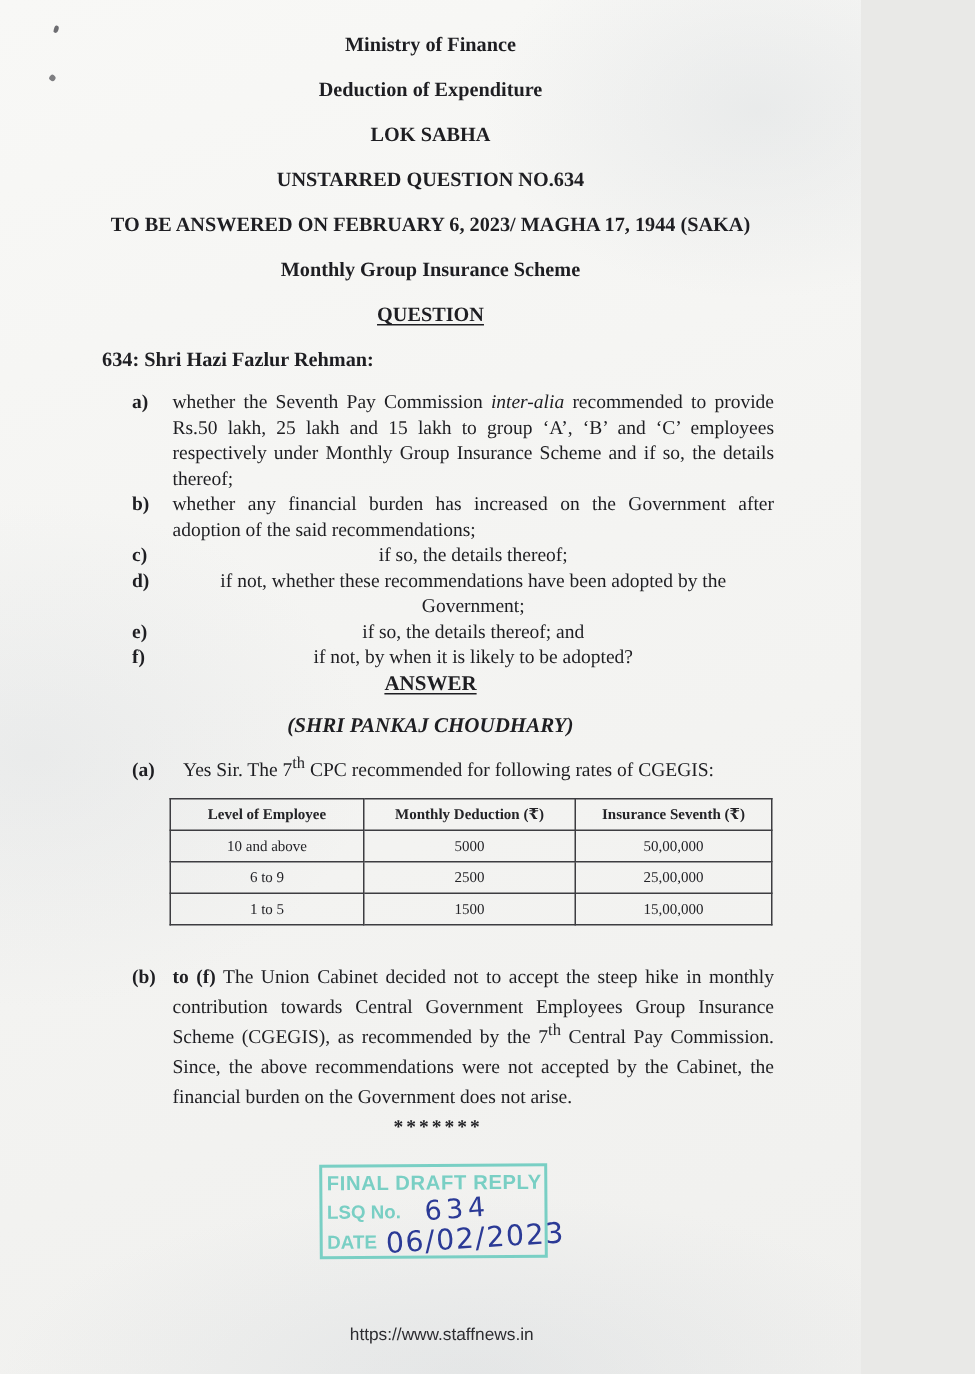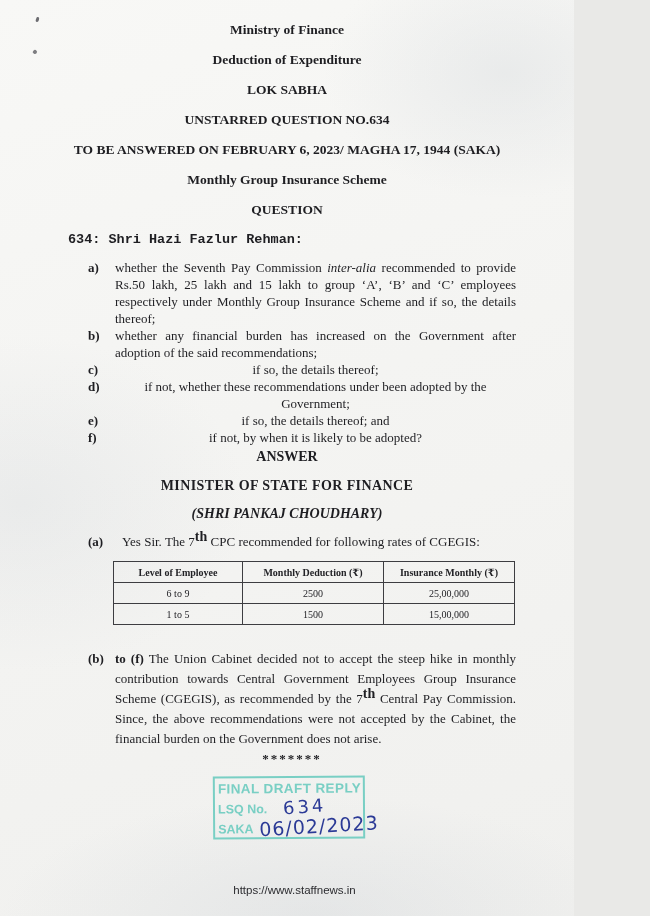--- a/index.html
+++ b/index.html
@@ -11,37 +11,37 @@
     overflow:hidden;
     background:
       radial-gradient(ellipse 260px 180px at 88% 8%, rgba(214,218,221,0.40), transparent 70%),
       radial-gradient(ellipse 320px 240px at 4% 55%, rgba(210,214,218,0.30), transparent 70%),
       radial-gradient(ellipse 420px 160px at 55% 100%, rgba(205,210,215,0.35), transparent 75%),
       linear-gradient(160deg,#f8f8f6 0%,#f4f4f2 45%,#f0f0ee 100%);
     font-family:"Liberation Serif","DejaVu Serif",serif;
     color:#1e1e22;
   }
   .hdr {text-align:center; font-weight:bold; font-size:13.5px; line-height:16px; margin:0 0 14px 0;}
-  .u {text-underline-offset:2px;}
+  .u {text-decoration:underline; text-underline-offset:2px;}
   .content {padding:0 58px 0 68px;}
   .line-bold {font-weight:bold; font-size:13.5px; line-height:16px;}
-  .asked-by {margin-top:14px;font-family:Liberation Mono, monospace;}
+  .asked-by {margin-top:14px;}
   .intro-line {margin-top:13px;}
   .qlist {margin-top:11px; font-size:13px; line-height:17px;}
   .qitem {display:flex;}
   .qlabel {flex:0 0 27px; margin-left:20px; font-weight:bold;}
   .qtext {flex:1; text-align:justify;}
   .qtext.single {text-align:center;}
   .center-block {text-align:center; font-weight:bold; font-size:14px; line-height:16px;}
   .answer-heading {margin-top:3px;}
   .minister-title {margin-top:13px; letter-spacing:0.4px;}
   .minister-name {margin-top:12px;font-style:italic;}
   .ansline {margin-top:11px; font-size:13px; line-height:17px; display:flex;}
   .anslabel {flex:0 0 34px; margin-left:20px; font-weight:bold;}
-  sup {font-size:14px; vertical-align:super; line-height:0;font-weight:bold;}
+  sup {font-size:11px; vertical-align:super; line-height:0;}
   table.rates {border-collapse:collapse; margin:11px 0 0 45px; font-size:10px; color:#232327;}
   table.rates th, table.rates td {
     border:1.5px solid #3d3d41; text-align:center; padding:1px 4px; height:18px;
     font-family:"Liberation Serif","DejaVu Serif",serif;
   }
   table.rates th {font-weight:bold;}
   table.rates .c1 {width:120px;}
   table.rates .c2 {width:132px;}
   table.rates .c3 {width:122px;}
   .ansb {margin-top:24px; font-size:13px; line-height:20px; display:flex;}
@@ -103,53 +103,57 @@
       <div class="qitem">
         <span class="qlabel">b)</span>
         <span class="qtext">whether any financial burden has increased on the Government after adoption of the said recommendations;</span>
       </div>
       <div class="qitem">
         <span class="qlabel">c)</span>
         <span class="qtext single">if so, the details thereof;</span>
       </div>
       <div class="qitem">
         <span class="qlabel">d)</span>
-        <span class="qtext single">if not, whether these recommendations under been adopted by the Government;</span>
+        <span class="qtext single">if not, whether these recommendations have been adopted by the Government;</span>
       </div>
       <div class="qitem">
         <span class="qlabel">e)</span>
         <span class="qtext single">if so, the details thereof; and</span>
       </div>
       <div class="qitem">
         <span class="qlabel">f)</span>
         <span class="qtext single">if not, by when it is likely to be adopted?</span>
       </div>
     </div>
   </div>
 
   <div class="center-block answer-heading"><span class="u">ANSWER</span></div>
-  <div class="center-block minister-title">MINISTER OF STATE FOR FINANCE</div>
   <div class="center-block minister-name">(SHRI PANKAJ CHOUDHARY)</div>
 
   <div class="content">
 
     <div class="ansline">
       <span class="anslabel">(a)</span>
       <span><span>Yes Sir. The 7</span><sup>th</sup><span> CPC recommended for following rates of CGEGIS:</span></span>
     </div>
 
     <table class="rates">
       <thead>
         <tr>
           <th class="c1">Level of Employee</th>
           <th class="c2">Monthly Deduction (₹)</th>
-          <th class="c3">Insurance Monthly (₹)</th>
+          <th class="c3">Insurance Seventh (₹)</th>
         </tr>
       </thead>
       <tbody>
+        <tr>
+          <td>10 and above</td>
+          <td>5000</td>
+          <td>50,00,000</td>
+        </tr>
         <tr>
           <td>6 to 9</td>
           <td>2500</td>
           <td>25,00,000</td>
         </tr>
         <tr>
           <td>1 to 5</td>
           <td>1500</td>
           <td>15,00,000</td>
         </tr>
@@ -164,20 +168,20 @@
     <div class="stars">*******</div>
   </div>
 
   <div class="stamp">
     <div class="stamp-title">FINAL DRAFT REPLY</div>
     <div class="stamp-row">
       <span>LSQ No.</span>
       <span class="hand hand-lsq">634</span>
     </div>
     <div class="stamp-row">
-      <span>SAKA</span>
+      <span>DATE</span>
       <span class="hand hand-date">06/02/2023</span>
     </div>
   </div>
 
   <div class="footer-url">https://www.staffnews.in</div>
 
 </div>
 
 </body></html>

